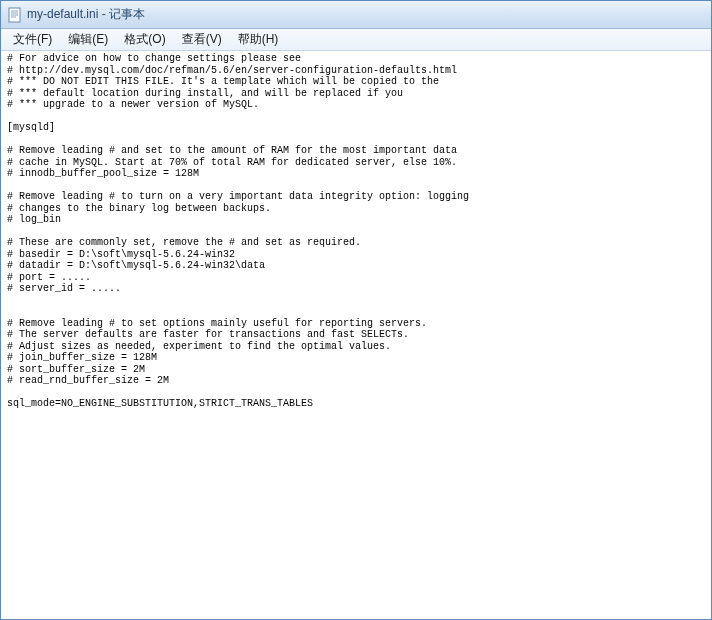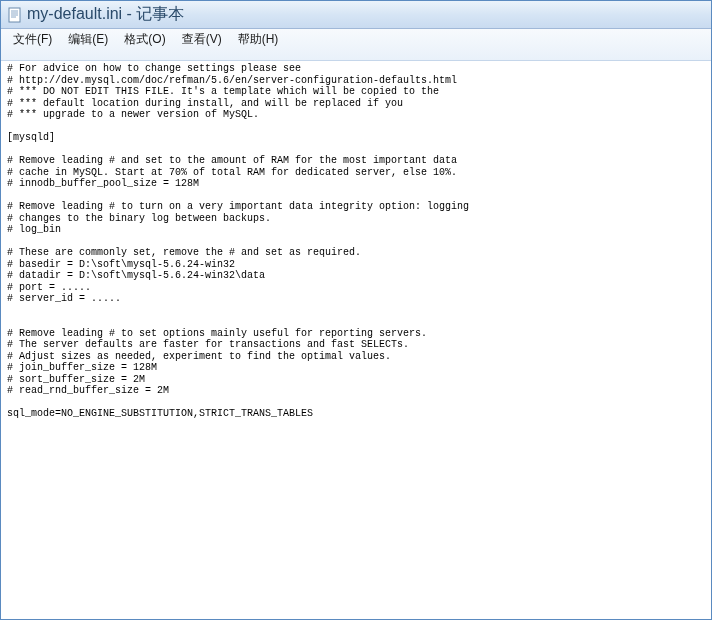--- a/index.html
+++ b/index.html
@@ -27,28 +27,28 @@
     .titlebar .app-icon {
       width: 16px;
       height: 16px;
       margin-right: 4px;
       display: inline-flex;
       align-items: center;
       justify-content: center;
     }
     .titlebar .title-text {
       color: #2a4a6a;
-      font-size: 16px;
+      font-size: 12px;
     }
     .menubar {
-      height: 32px;
+      height: 22px;
       background: linear-gradient(to bottom, #f7fafd 0%, #e9f1fa 100%);
       border-bottom: 1px solid #c5d6ea;
       display: flex;
-      align-items: flex-start;
+      align-items: center;
       padding: 0 4px;
     }
     .menu-item {
       padding: 2px 8px;
       color: #1a1a1a;
       cursor: default;
       font-size: 12px;
     }
     .content {
       background: #fff;

